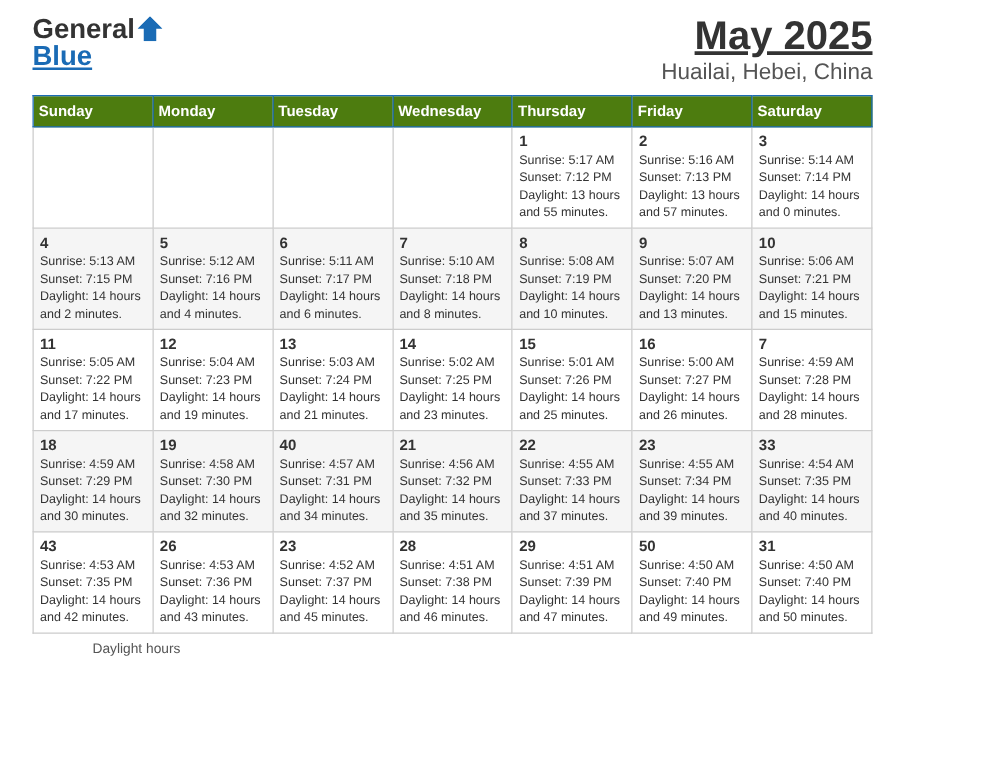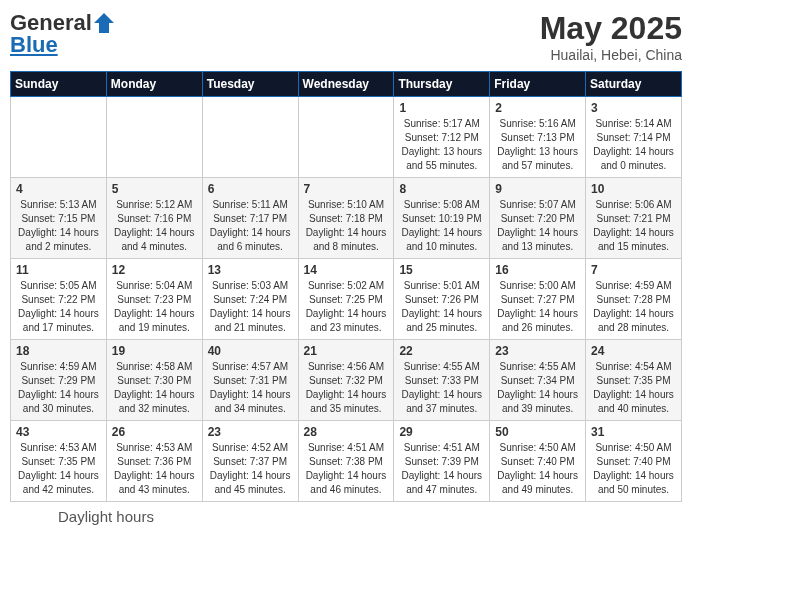--- a/index.html
+++ b/index.html
@@ -7,20 +7,21 @@
       font-family: Arial, sans-serif;
       background: #fff;
       width: 792px;
       min-height: 612px;
     }
     .page {
       width: 692px;
       min-height: 612px;
       background: #fff;
       padding: 10px;
+      margin-left: 16px;
     }
     .header {
       display: flex;
       justify-content: space-between;
       align-items: flex-start;
       margin-bottom: 8px;
     }
     .logo {
       display: flex;
       flex-direction: column;
@@ -46,32 +47,33 @@
       height: 20px;
       margin-left: 2px;
     }
     .title-block {
       text-align: right;
     }
     .title-month {
       font-size: 32px;
       font-weight: bold;
       color: #333;
+      text-decoration: underline;
     }
     .title-location {
-      font-size: 14px;
+      font-size: 18px;
       color: #555;
     }
     .calendar {
       width: 100%;
       border-collapse: collapse;
       border: 1px solid #ccc;
     }
     .calendar th {
-      background: #0f172a;
+      background: #4d7c0f;
       color: #fff;
       font-size: 12px;
       font-weight: bold;
       padding: 5px 4px;
       text-align: left;
       border: 1px solid #1a6bb5;
     }
     .calendar td {
       width: 14.28%;
       vertical-align: top;
@@ -92,28 +94,27 @@
     .day-number {
       font-size: 12px;
       font-weight: bold;
       display: block;
       margin-bottom: 2px;
     }
     .day-info {
       font-size: 10px;
       line-height: 1.4;
       color: #333;
-      text-align: center;
     }
     .empty-cell {
       background: #fff;
     }
     .footer-note {
       margin-top: 6px;
-      font-size: 15px;
+      font-size: 11px;
       color: #555;
       text-align: left;
       padding-left: 48px;
     }
   </style>
 </head>
 <body>
 
 <div class="page">
   <div class="header">
@@ -199,21 +200,21 @@
           <td>
             <span class="day-number">7</span>
             <div class="day-info">Sunrise: 5:10 AM
 Sunset: 7:18 PM
 Daylight: 14 hours
 and 8 minutes.</div>
           </td>
           <td>
             <span class="day-number">8</span>
             <div class="day-info">Sunrise: 5:08 AM
-Sunset: 10:19 PM
+Sunset: 7:19 PM
 Daylight: 14 hours
 and 10 minutes.</div>
           </td>
           <td>
             <span class="day-number">9</span>
             <div class="day-info">Sunrise: 5:07 AM
 Sunset: 7:20 PM
 Daylight: 14 hours
 and 13 minutes.</div>
           </td>
@@ -313,21 +314,21 @@
 and 37 minutes.</div>
           </td>
           <td>
             <span class="day-number">23</span>
             <div class="day-info">Sunrise: 4:55 AM
 Sunset: 7:34 PM
 Daylight: 14 hours
 and 39 minutes.</div>
           </td>
           <td>
-            <span class="day-number">24</span>
+            <span class="day-number">33</span>
             <div class="day-info">Sunrise: 4:54 AM
 Sunset: 7:35 PM
 Daylight: 14 hours
 and 40 minutes.</div>
           </td>
         </tr>
         <tr>
           <td>
             <span class="day-number">43</span>
             <div class="day-info">Sunrise: 4:53 AM

